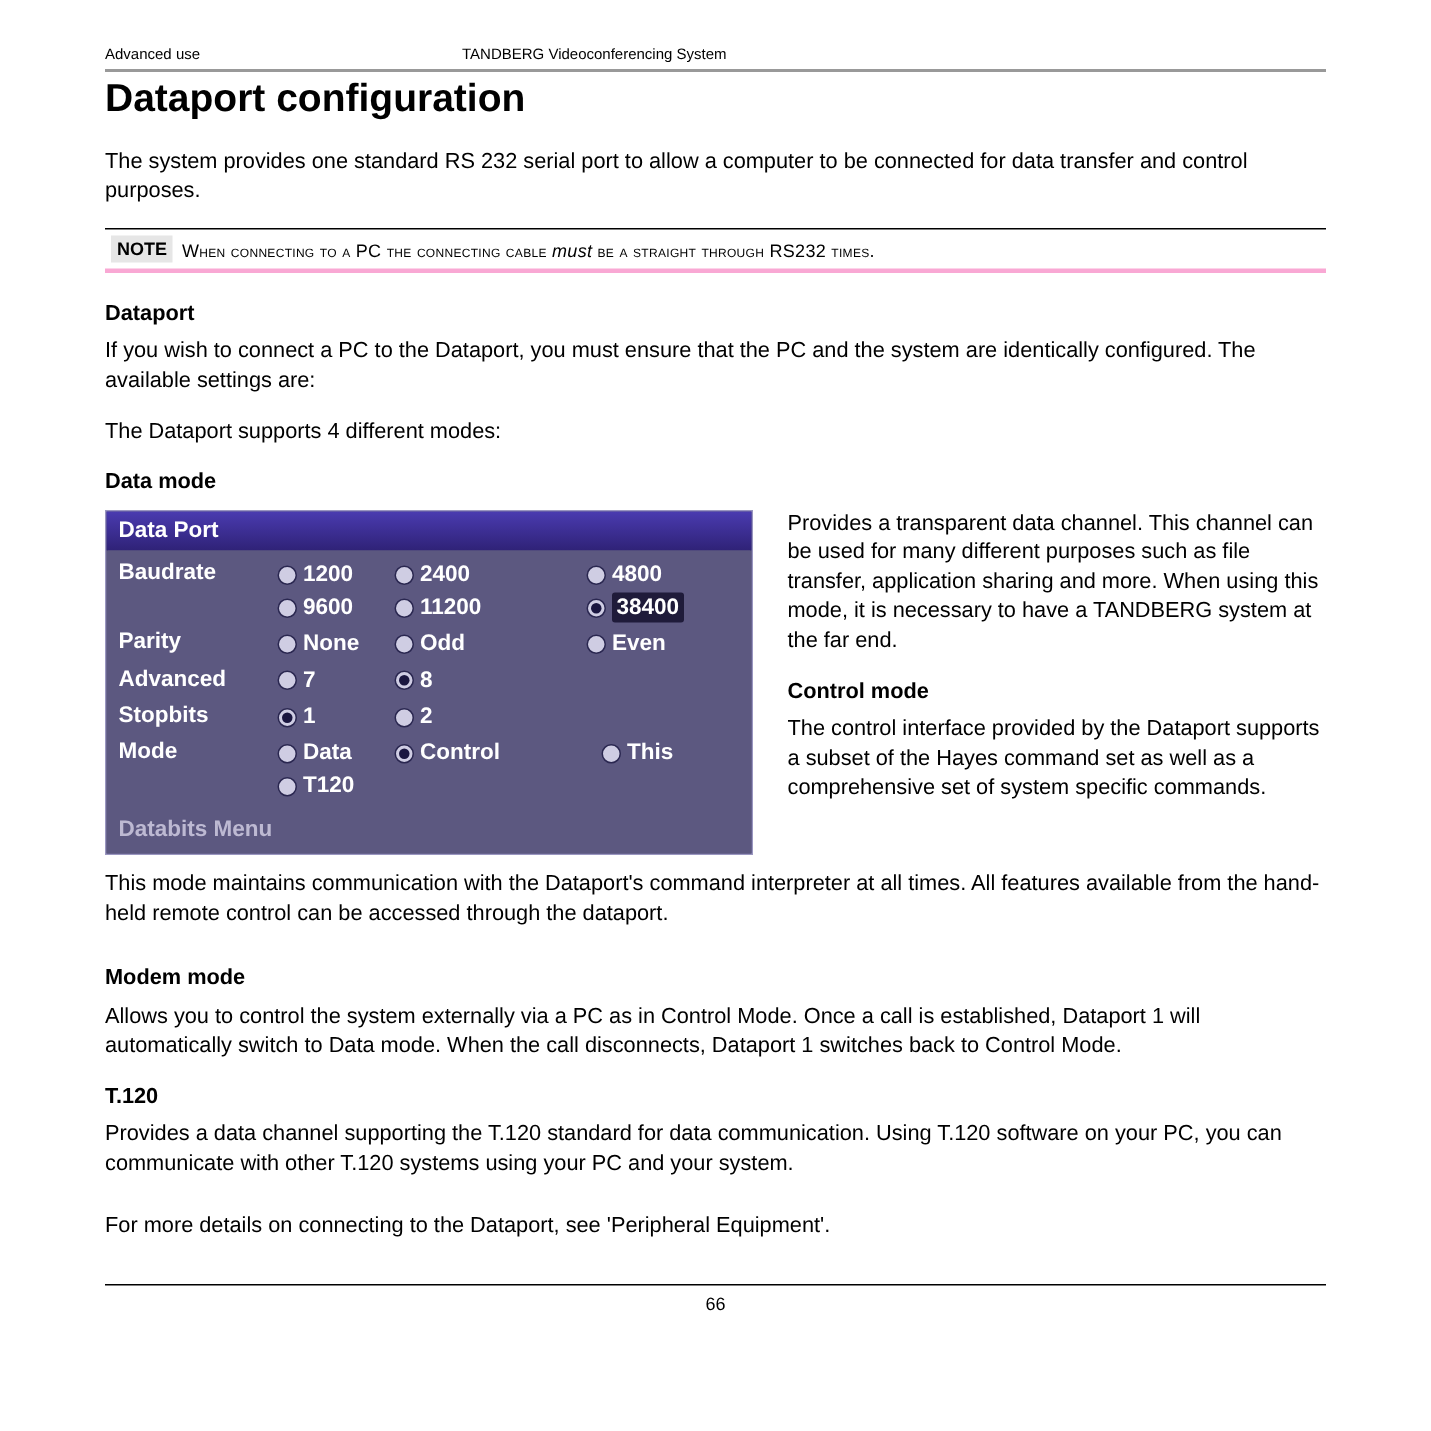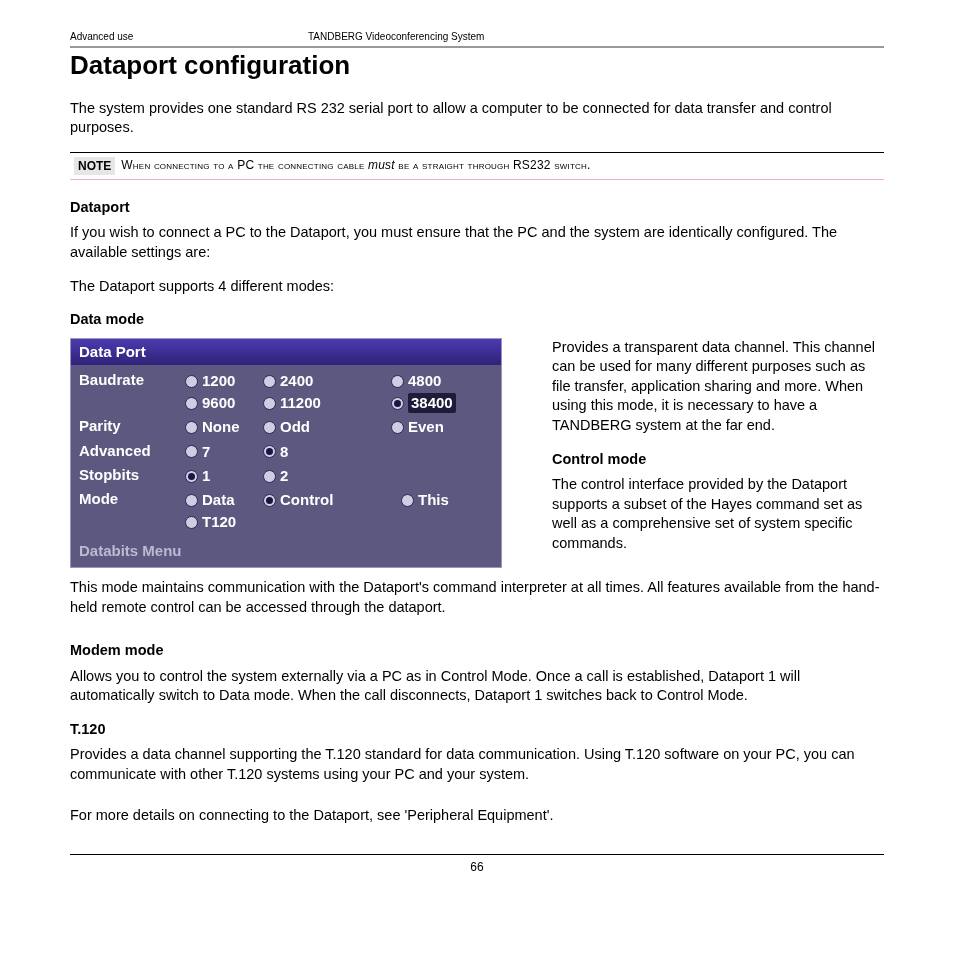--- a/index.html
+++ b/index.html
@@ -22,42 +22,42 @@
   .header-left { flex: 0 0 238px; }
   .header-right { flex: 1; }
   h1 {
     font-size: 26px;
     font-weight: bold;
     margin: 0 0 16px 0;
   }
   p { margin: 6px 0 14px 0; }
   .note-wrap {
     border-top: 1px solid #000;
-    border-bottom: 1px solid #f9a8d4;
+    border-bottom: 3px solid #f9a8d4;
     padding: 4px 4px;
     margin: 14px 0 18px 0;
     display: flex;
-    align-items: flex-start;
+    align-items: flex-end;
     gap: 6px;
     font-size: 12px;
   }
   .note-label {
     background: #e6e6e6;
     font-weight: bold;
     padding: 1px 4px;
     font-size: 12px;
     font-variant: normal;
   }
   .note-text { font-variant: small-caps; letter-spacing: .2px; }
   .note-text .normal { font-variant: normal; }
   h3 { font-size: 14.5px; font-weight: bold; margin: 14px 0 4px 0; }
 
   .two-col {
     display: flex;
-    gap: 42px;
+    gap: 15px;
     align-items: flex-start;
     margin-top: 8px;
   }
   .left-col { flex: 0 0 440px; }
   .right-col { flex: 1; font-size: 14.5px; }
 
   
   .panel {
     border: 1px solid #9a96c0;
     font-family: Arial, sans-serif;
@@ -137,21 +137,21 @@
   <div class="header-right">TANDBERG Videoconferencing System</div>
 </div>
 
 <h1>Dataport configuration</h1>
 
 <p>The system provides one standard RS 232 serial port to allow a computer to be connected for data transfer and control purposes.</p>
 
 <div class="note-wrap">
   <span class="note-label">NOTE</span>
   <span class="note-text">
-    <span>When connecting to a </span><span class="normal">PC</span><span> the connecting cable </span><em class="normal">must</em><span> be a straight through </span><span class="normal">RS232</span><span> switch.</span>
+    <span>When connecting to a </span><span class="normal">PC</span><span> the connecting cable </span><em class="normal">must</em><span> be a straight through </span><span class="normal">RS232</span><span> times.</span>
   </span>
 </div>
 
 <h3>Dataport</h3>
 <p>If you wish to connect a PC to the Dataport, you must ensure that the PC and the system are identically configured. The available settings are:</p>
 <p>The Dataport  supports 4 different modes:</p>
 <h3>Data mode</h3>
 
 <div class="two-col">
   <div class="left-col">

